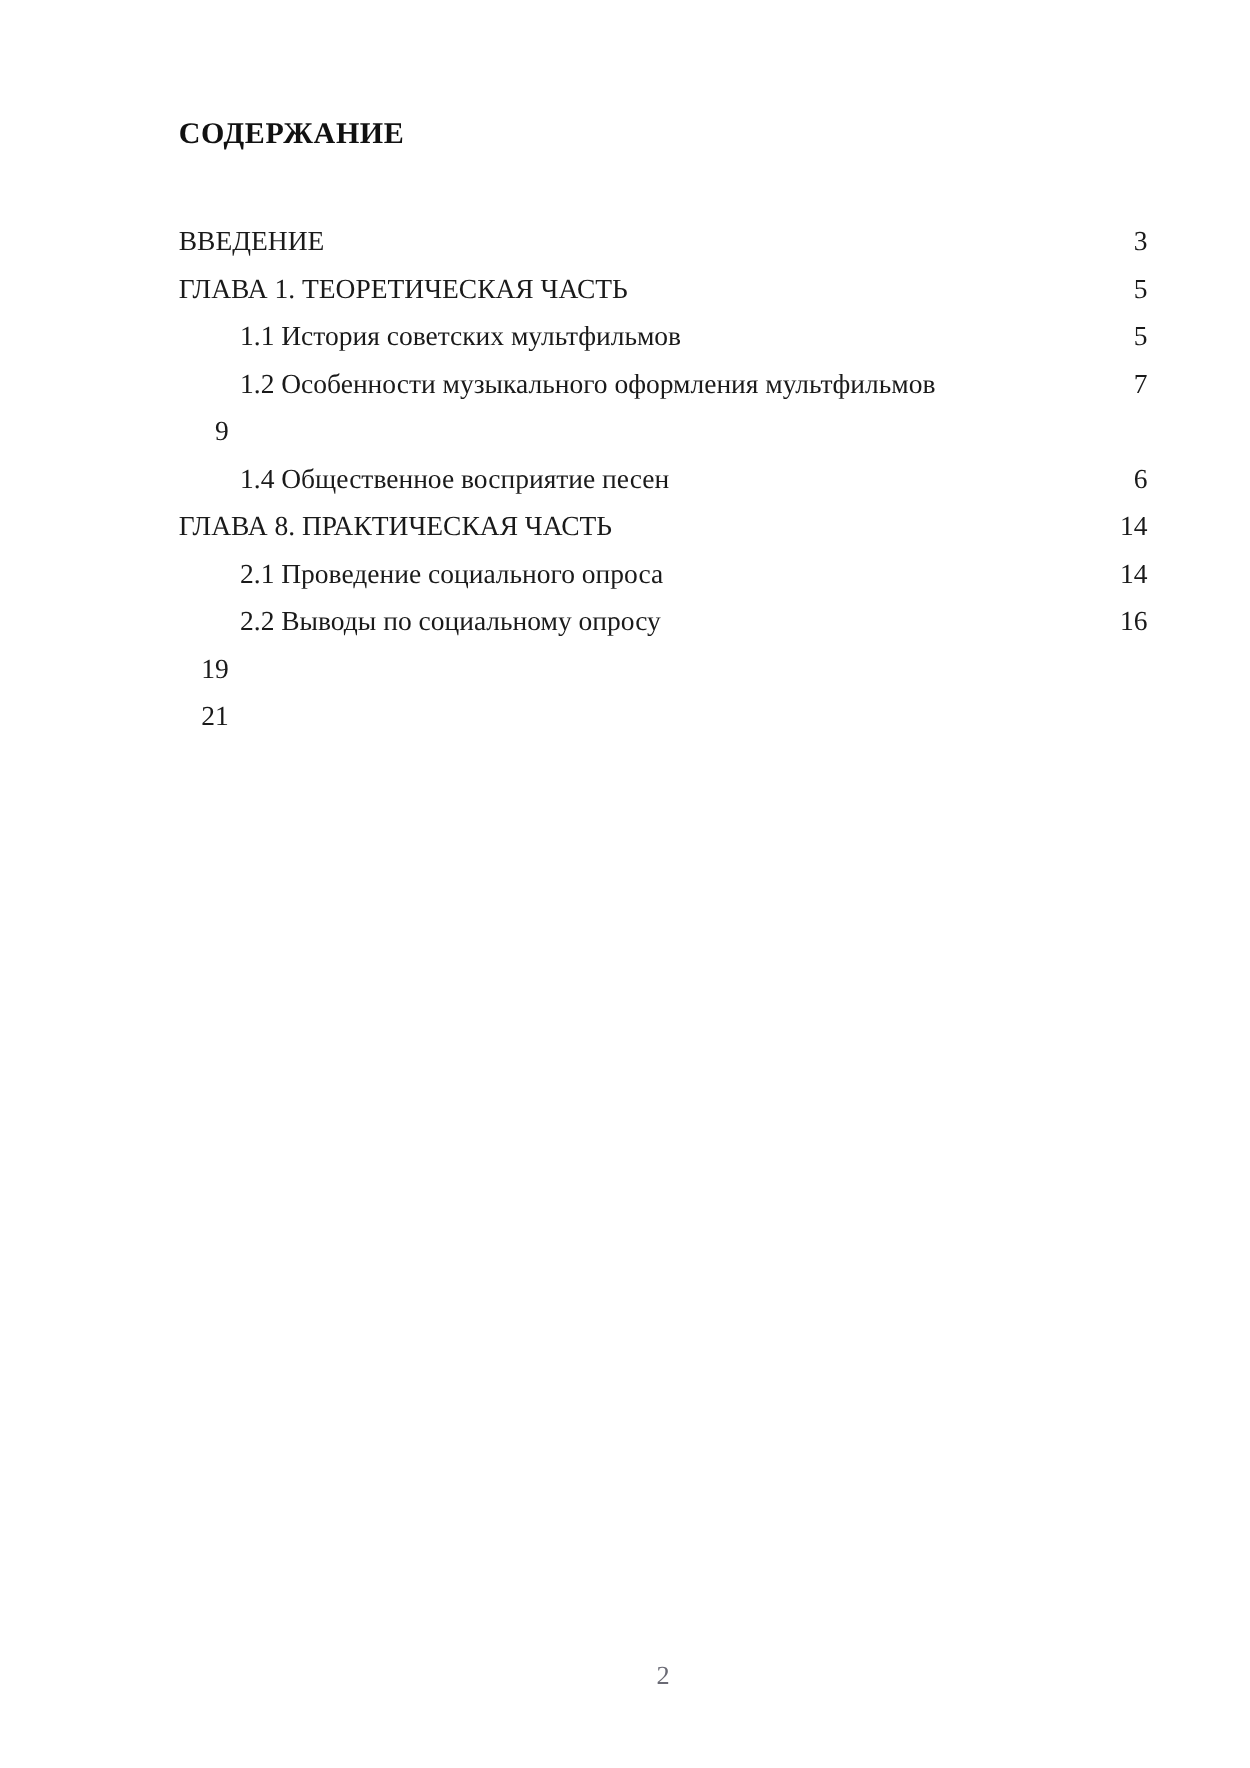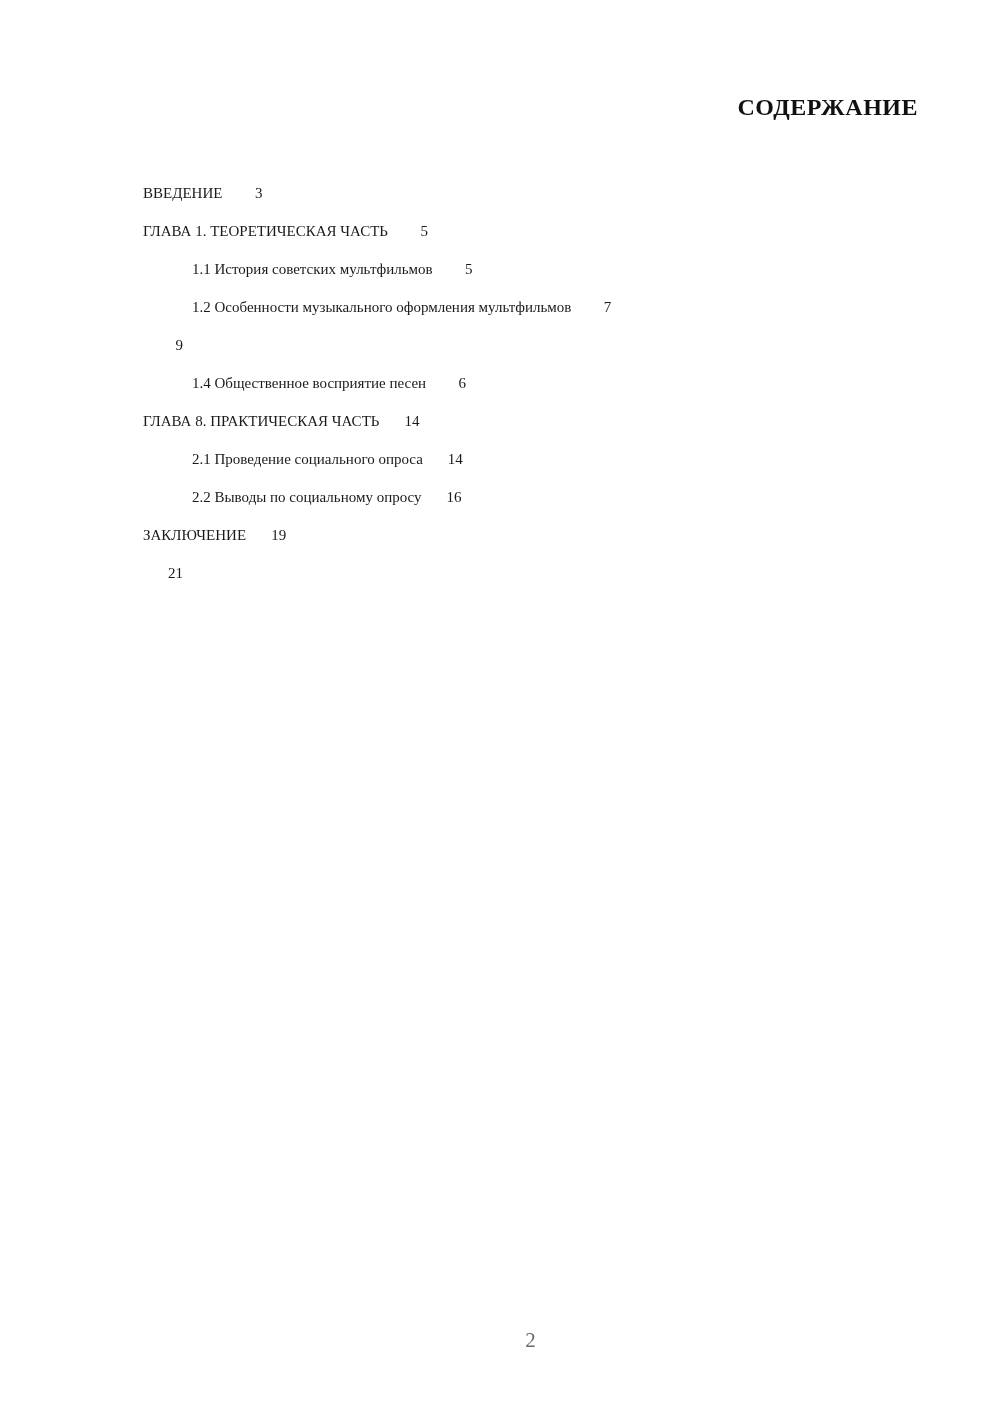--- a/index.html
+++ b/index.html
@@ -17,34 +17,35 @@
     overflow: hidden;
   }
   .content {
     position: absolute;
     left: 143px;
     top: 0;
     width: 775px;
   }
   .doc-title {
     margin-top: 93px;
-    text-align: right;
+    text-align: left;
     font-size: 24px;
     font-weight: 700;
     line-height: 28px;
     letter-spacing: 0.5px;
     color: #111111;
   }
   .toc {
     margin-top: 53px;
   }
   .toc-row {
     display: flex;
+    justify-content: space-between;
     align-items: baseline;
-    font-size: 15px;
+    font-size: 22px;
     line-height: 38px;
     height: 38px;
   }
   .toc-row .toc-label {
     white-space: nowrap;
   }
   .toc-row.indent-1 .toc-label {
     padding-left: 49px;
   }
   .toc-page {
@@ -110,21 +111,20 @@
         <span class="toc-label">2.1 Проведение социального опроса</span>
         <span class="toc-page">14</span>
       </div>
 
       <div class="toc-row indent-1">
         <span class="toc-label">2.2 Выводы по социальному опросу</span>
         <span class="toc-page">16</span>
       </div>
 
       <div class="toc-row indent-0">
-        <span class="toc-label">ЗАКЛЮЧЕНИЕ</span>
         <span class="toc-page">19</span>
       </div>
 
       <div class="toc-row indent-0">
         <span class="toc-page">21</span>
       </div>
 
     </div>
   </div>
 

